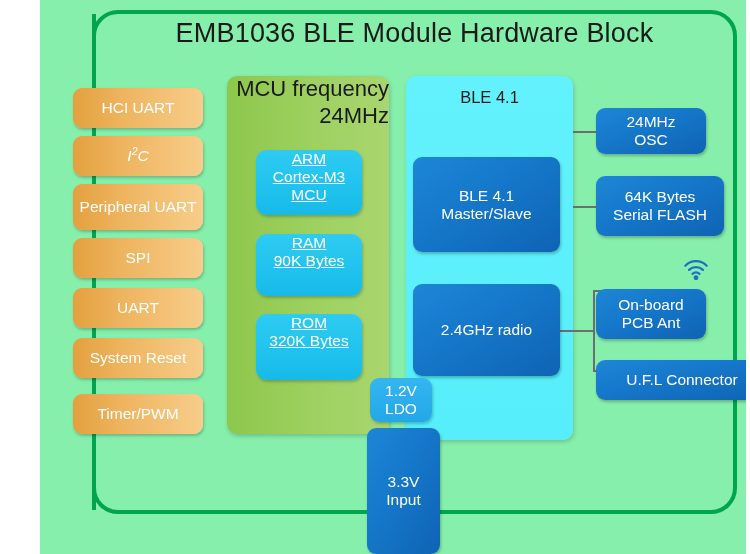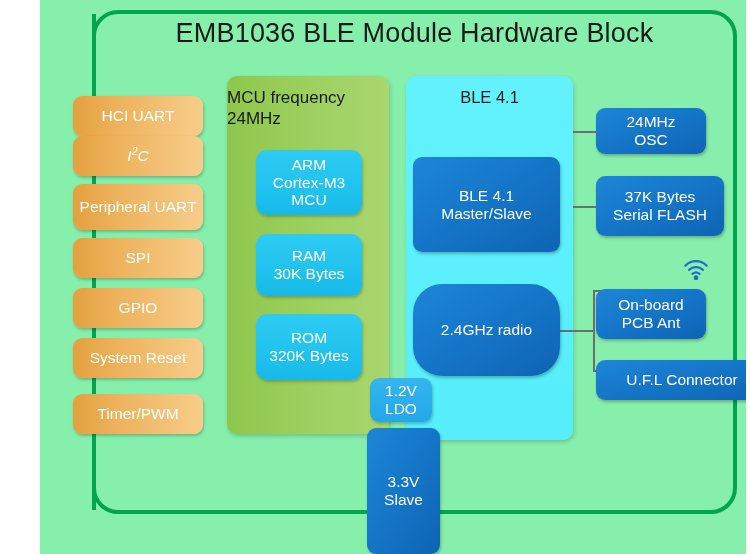--- a/index.html
+++ b/index.html
@@ -84,24 +84,24 @@
     width: 162px;
     height: 358px;
     border-radius: 10px;
     background: linear-gradient(to right, #8dc74c 0%, #9ed161 55%, #a9d66f 100%);
     box-shadow: 1px 2px 4px rgba(0,0,0,0.20);
     z-index: 4;
   }
   .mcu-domain-label {
     position: absolute;
     left: 0;
-    top: 12px;
+    top: 0;
     width: 100%;
-    text-align: left;
-    font-size: 17px;
+    text-align: right;
+    font-size: 22px;
     color: #1a1a1a;
     line-height: 1.22;
   }
 
   
   .ble-domain {
     position: absolute;
     left: 366px;
     top: 76px;
     width: 167px;
@@ -123,46 +123,46 @@
   }
 
   
   .mem-block {
     position: absolute;
     border-radius: 11px;
     background: linear-gradient(to bottom, #2ecbf2 0%, #21c3ee 55%, #17b9e8 100%);
     color: #ffffff;
     font-size: 15.5px;
     display: flex;
-    align-items: center;
     justify-content: center;
     text-align: center;
     line-height: 1.16;
     box-shadow: 1px 2px 3px rgba(0,0,0,0.22);
     box-sizing: border-box;
     z-index: 6;
+    text-decoration: underline;
   }
 
   
   .blue-block {
     position: absolute;
     border-radius: 9px;
     background: linear-gradient(to bottom right, #1e86d6 0%, #1577c9 45%, #0f63b4 100%);
     color: #ffffff;
     font-size: 15.5px;
     display: flex;
     align-items: center;
     justify-content: center;
     text-align: center;
     line-height: 1.16;
     box-shadow: 1px 2px 3px rgba(0,0,0,0.25);
     box-sizing: border-box;
     z-index: 6;
   }
-  .blue-block.radio { z-index: 6; border-radius: 29px; }
+  .blue-block.radio { z-index: 6; }
 
   
   .ldo-block {
     position: absolute;
     border-radius: 9px;
     background: linear-gradient(to bottom, #35b6f0 0%, #22a7e8 100%);
     color: #ffffff;
     font-size: 15.5px;
     display: flex;
     align-items: center;
@@ -200,38 +200,38 @@
 <body>
 
 <div id="canvas">
 
   <div class="bus-line"></div>
 
   <div class="module-border"></div>
 
   <div class="title">EMB1036 BLE Module Hardware Block</div>
 
-  <div class="periph" style="top:96px;height:40px;">
+  <div class="periph" style="top:88px;height:40px;">
     <span>HCI UART</span>
   </div>
 
   <div class="periph" style="top:136px;height:40px;font-style:italic;">
     <span><span>I</span><span class="sup">2</span><span>C</span></span>
   </div>
 
   <div class="periph" style="top:238px;height:40px;">
     <span>SPI</span>
   </div>
 
   <div class="periph" style="top:184px;height:46px;">
     <span>Peripheral UART</span>
   </div>
 
   <div class="periph" style="top:288px;height:40px;">
-    <span>GPIO</span>
+    <span>UART</span>
   </div>
 
   <div class="periph" style="top:394px;height:40px;">
     <span>Timer/PWM</span>
   </div>
 
   <div class="periph" style="top:338px;height:40px;">
     <span>System Reset</span>
   </div>
 
@@ -246,21 +246,21 @@
     <div>
       <div>ARM</div>
       <div>Cortex-M3</div>
       <div>MCU</div>
     </div>
   </div>
 
   <div class="mem-block" style="left:216px;top:234px;width:106px;height:62px;">
     <div>
       <div>RAM</div>
-      <div>30K Bytes</div>
+      <div>90K Bytes</div>
     </div>
   </div>
 
   <div class="mem-block" style="left:216px;top:314px;width:106px;height:66px;">
     <div>
       <div>ROM</div>
       <div>320K Bytes</div>
     </div>
   </div>
 
@@ -292,21 +292,21 @@
 
   <div class="blue-block" style="left:556px;top:108px;width:110px;height:46px;">
     <div>
       <div>24MHz</div>
       <div>OSC</div>
     </div>
   </div>
 
   <div class="blue-block" style="left:556px;top:176px;width:128px;height:60px;">
     <div>
-      <div>37K Bytes</div>
+      <div>64K Bytes</div>
       <div>Serial FLASH</div>
     </div>
   </div>
 
   <div class="blue-block" style="left:556px;top:289px;width:110px;height:50px;">
     <div>
       <div>On-board</div>
       <div>PCB Ant</div>
     </div>
   </div>
@@ -338,17 +338,17 @@
   <div class="ldo-block" style="left:330px;top:378px;width:62px;height:44px;">
     <div>
       <div>1.2V</div>
       <div>LDO</div>
     </div>
   </div>
 
   <div class="blue-block input-block" style="left:327px;top:428px;width:73px;height:126px;border-bottom-left-radius:9px;border-bottom-right-radius:9px;">
     <div>
       <div>3.3V</div>
-      <div>Slave</div>
+      <div>Input</div>
     </div>
   </div>
 
 </div>
 
 </body></html>

